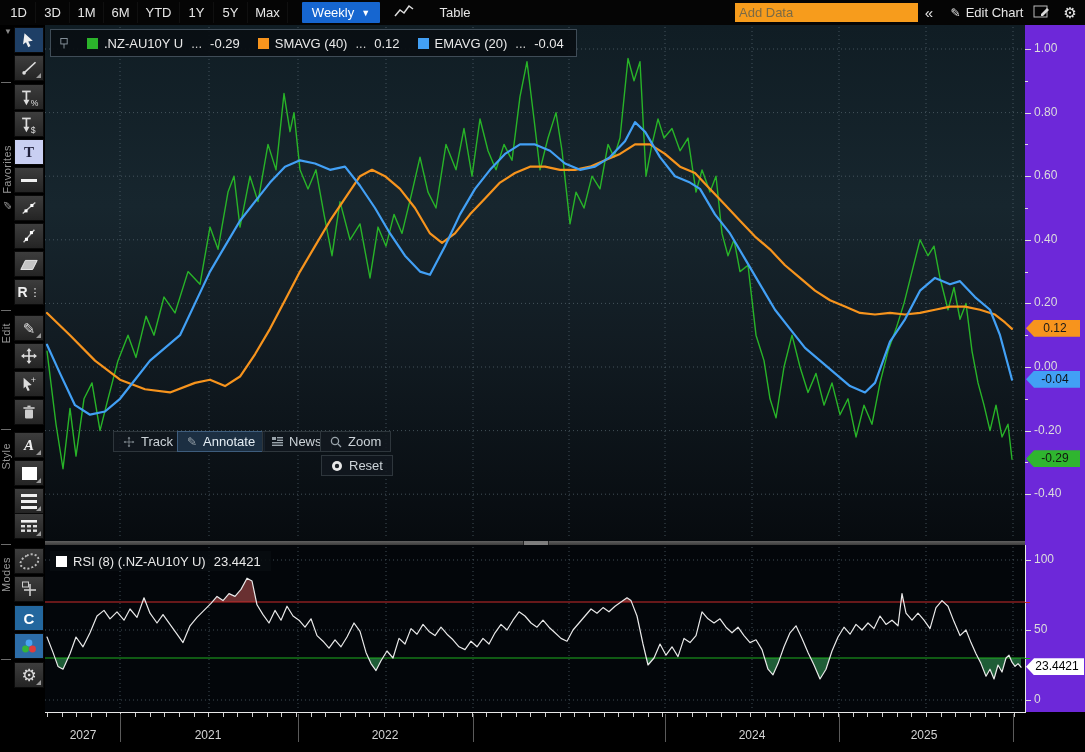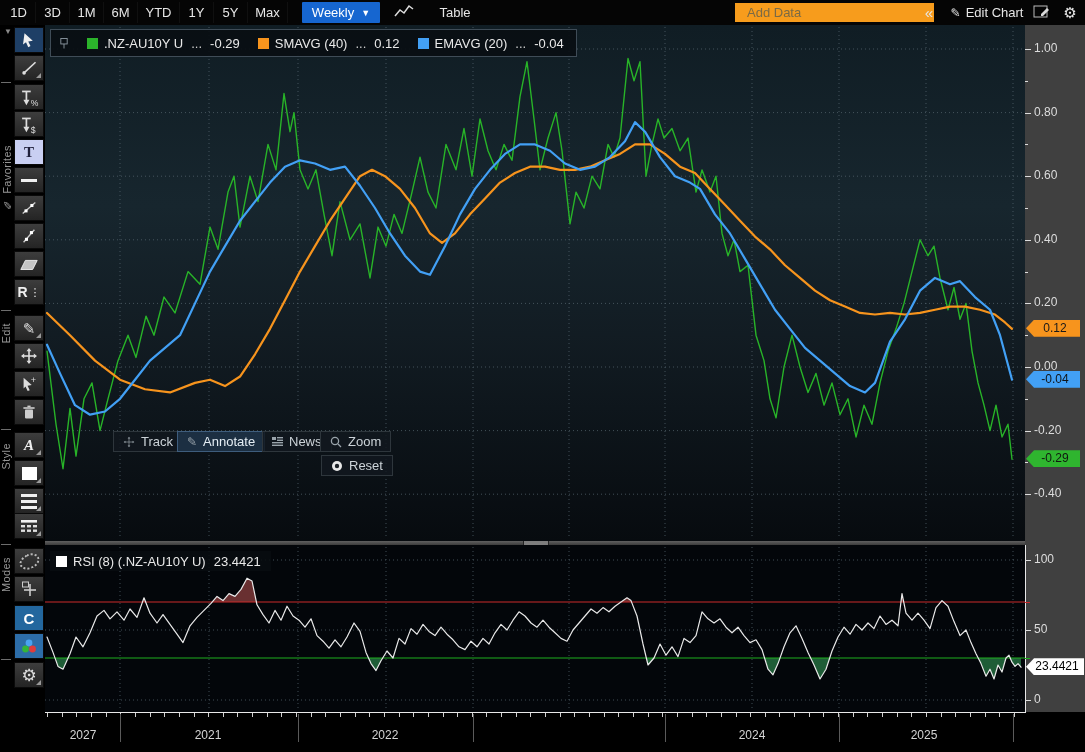--- a/index.html
+++ b/index.html
@@ -10,21 +10,21 @@
   .tbtn{display:inline-flex;align-items:center;justify-content:center;height:21px;margin-top:2px;
         background:transparent;border:none;color:#e6e6e6;font-size:13px;cursor:pointer;padding:0;}
   #periods{position:absolute;left:2px;top:0;display:flex;}
   #periods .tbtn{border-right:1px solid #101010;}
   .tbtn.blue{background:#1666d0;color:#fff;border-radius:1px;}
   #weekly-btn{position:absolute;left:302px;top:0;width:78px;}
   #weekly-btn .caret{font-size:9px;margin-left:7px;}
   #charttype-btn{position:absolute;left:388px;top:0;width:32px;}
   #table-btn{position:absolute;left:426px;top:0;width:58px;}
   #add-data{position:absolute;left:735px;top:3px;width:175px;height:19px;background:#f79c1c;border:none;
-            font-size:13px;padding:0 12px;color:#3c3graphic;color:#4a4a3a;outline:none;}
+            font-size:13px;padding:0 4px;color:#3c3graphic;color:#4a4a3a;outline:none;}
   #add-data::placeholder{color:#77684058;color:#7a6a45;opacity:1;}
   #collapse-btn{position:absolute;left:916px;top:0;width:26px;font-size:15px;}
   #editchart-btn{position:absolute;left:946px;top:0;width:82px;}
   #editchart-btn .pen{margin-right:5px;font-size:12px;}
   #chartedit-btn{position:absolute;left:1029px;top:0;width:26px;}
   #gear-btn{position:absolute;left:1057px;top:0;width:26px;font-size:15px;}
   
   #sidebar{position:absolute;left:0;top:25px;width:45px;height:687px;background:#000;}
   #collapse-tri{position:absolute;left:4px;top:2px;font-size:8px;color:#8a8a8a;}
   .grp{position:absolute;left:0;width:13px;color:#969696;font-size:11px;letter-spacing:.4px;
@@ -56,21 +56,21 @@
   .litem .dots3{margin:0 8px;color:#cfcfcf;}
   #rsi-legend{position:absolute;left:50px;top:551px;height:20px;display:flex;align-items:center;
       background:rgba(8,12,16,.88);padding:0 10px 0 6px;font-size:13px;color:#e9e9e9;white-space:nowrap;}
   #rsi-legend .val{margin-left:8px;}
   
   .obtn{position:absolute;height:21px;display:flex;align-items:center;gap:6px;padding:0 9px;font-size:13px;
       color:#ccd3d8;background:rgba(18,24,30,.85);border:1px solid #2e363c;cursor:pointer;box-sizing:border-box;}
   .obtn.active{background:#1c2f42;border-color:#3e5d7d;color:#e4edf4;}
   .obtn .oi{color:#9aa4ab;font-size:12px;display:inline-flex;}
   
-  #right-axis{position:absolute;left:1025px;top:25px;width:60px;height:727px;background:#404040;}
+  #right-axis{position:absolute;left:1025px;top:25px;width:60px;height:727px;background:#6d28d9;}
   .alab{position:absolute;left:9px;font-size:12px;color:#dcdcdc;}
   .tick{position:absolute;left:0;height:1px;background:#ddd;}
   #rsi-axisline{position:absolute;left:0;top:520px;width:1px;height:167px;background:#e8e8e8;}
   .badge{position:absolute;left:1026px;height:17px;line-height:17px;font-size:12px;color:#101010;text-align:center;
       clip-path:polygon(0 50%,8px 0,100% 0,100% 100%,8px 100%);padding-left:4px;box-sizing:border-box;}
   
   #xaxis{position:absolute;left:0;top:712px;width:1085px;height:40px;background:#000;}
   #xline{position:absolute;left:45px;top:0;width:981px;height:1px;background:#e8e8e8;}
   #xcorner{position:absolute;left:1025px;top:-10px;width:1px;height:10px;background:#e8e8e8;}
   .mtick{position:absolute;top:1px;width:1px;height:4px;background:#cfcfcf;}

